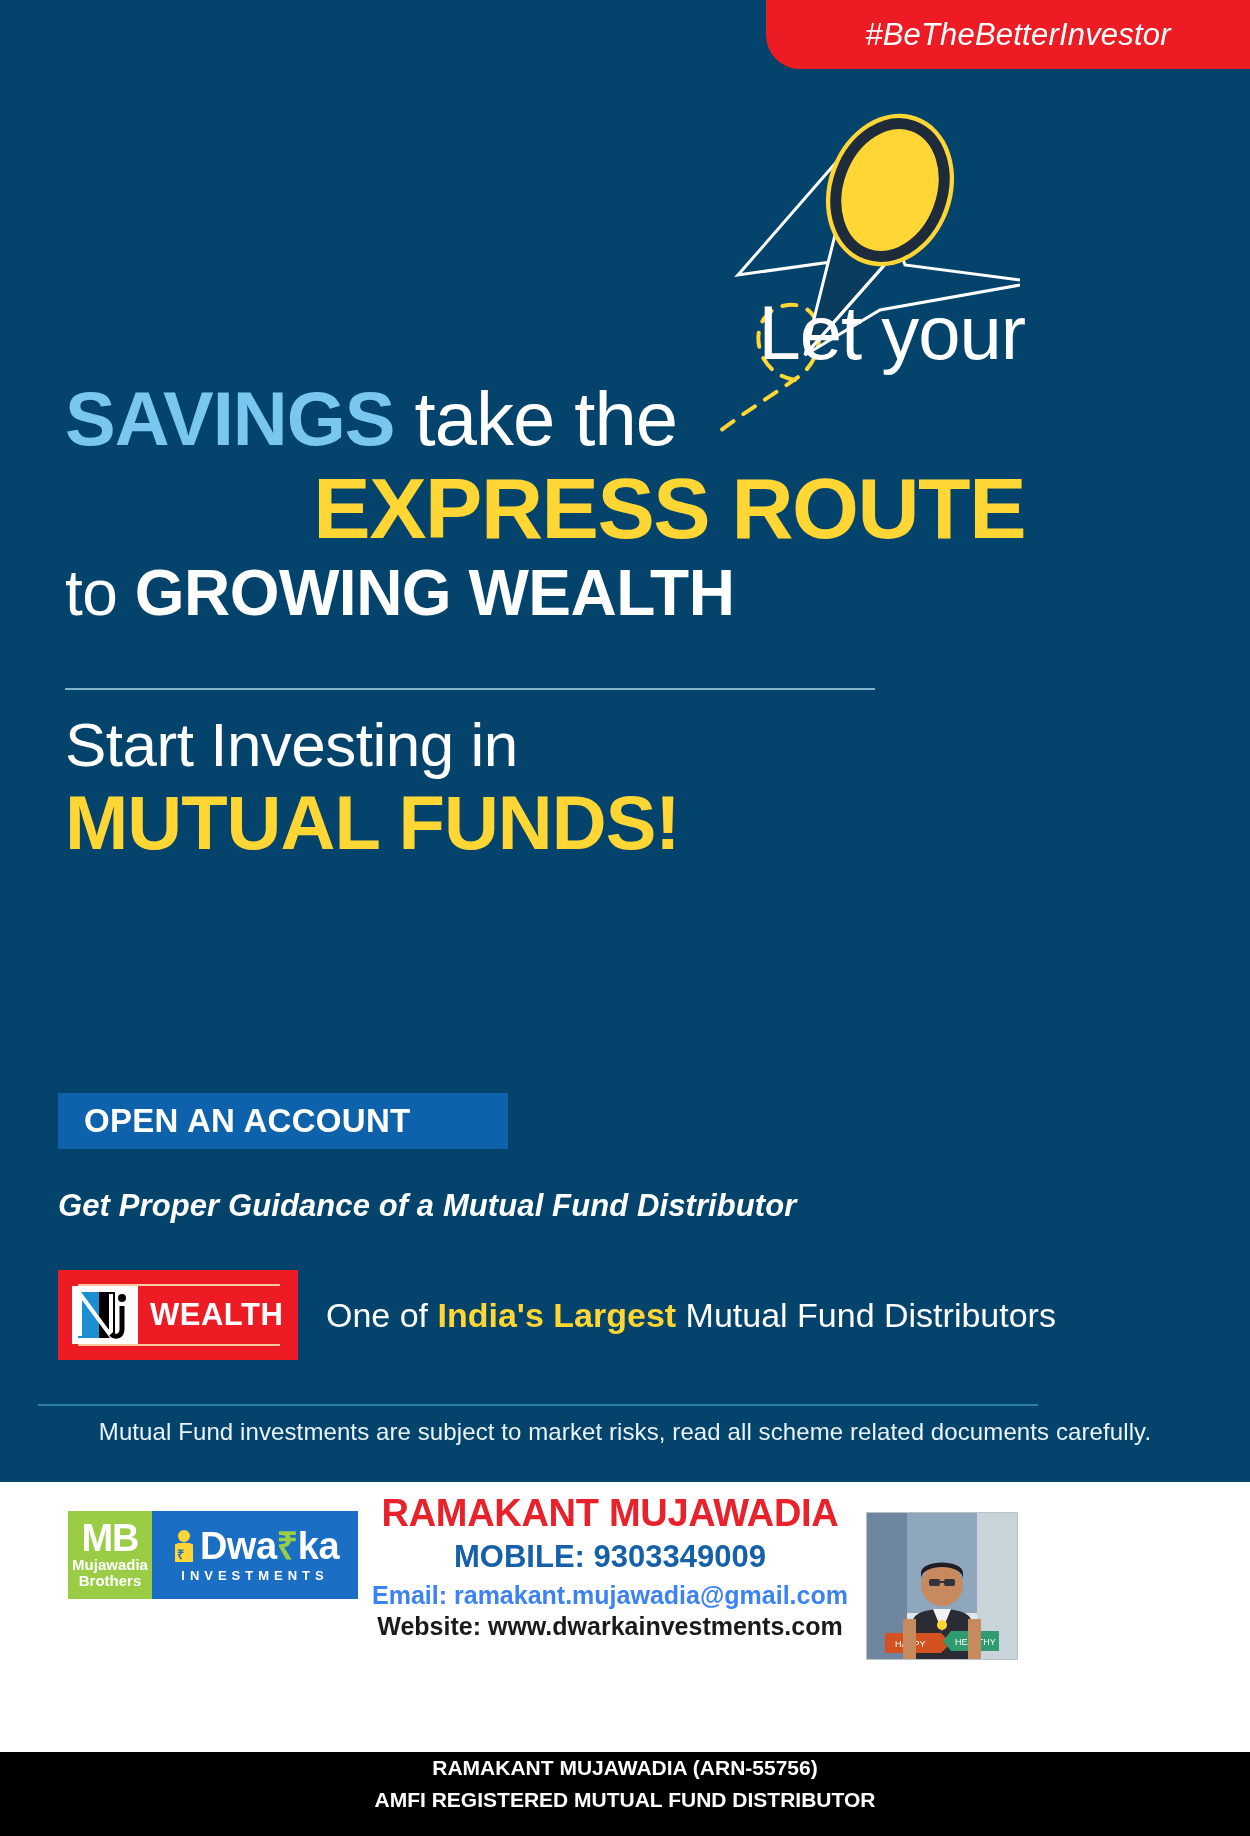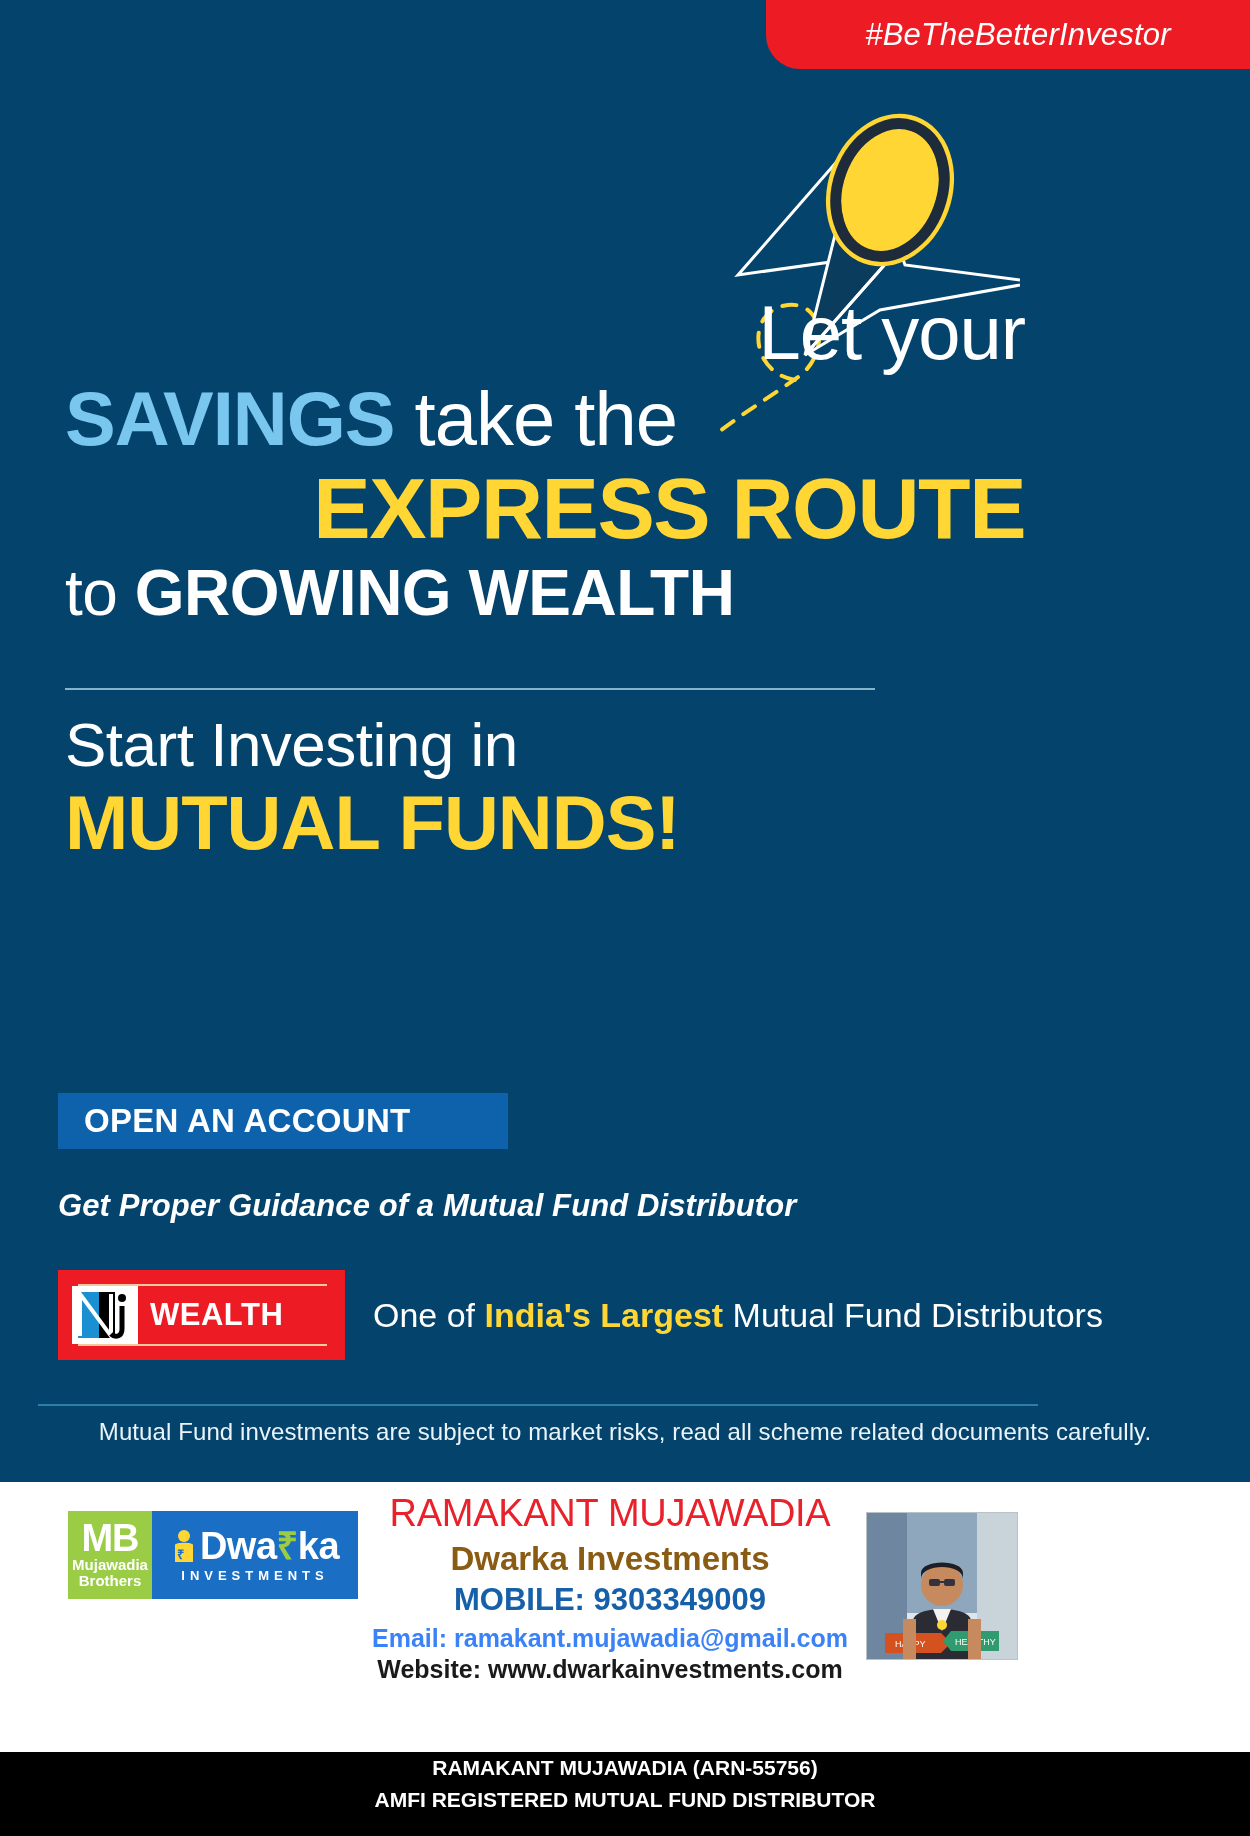--- a/index.html
+++ b/index.html
@@ -64,21 +64,21 @@
   }
   .cta-sub {
     position:absolute; left:58px; top:1188px;
     font-size:31px; font-style:italic; font-weight:700; color:#ffffff;
     letter-spacing:0.1px; white-space:nowrap;
   }
 
   
   .nj-row { position:absolute; left:58px; top:1270px; height:90px; display:flex; align-items:center; }
   .nj-logo {
-    width:287px; height:90px; background:#ed1c24;
+    width:240px; height:90px; background:#ed1c24;
     display:flex; align-items:center; gap:12px;
     padding:4px 14px; position:relative;
   }
   .nj-logo::before, .nj-logo::after {
     content:""; position:absolute; left:20px; right:18px; height:2px; background:#f7c9a0;
   }
   .nj-logo::before { top:14px; }
   .nj-logo::after { bottom:14px; }
   .nj-mark {
     width:66px; height:58px; border:3px solid #ffffff; background:#ffffff;
@@ -117,21 +117,21 @@
   .mb-sub { color:#ffffff; font-size:15px; font-weight:700; line-height:1.05; text-align:center; margin-top:3px; }
   .mb-right {
     flex:1; background:#1a6fc4; position:relative;
     display:flex; flex-direction:column; align-items:center; justify-content:center;
   }
   .mb-word { color:#ffffff; font-size:38px; font-weight:700; letter-spacing:-0.5px; line-height:1; display:flex; align-items:center; }
   .mb-word .rs { color:#9acd45; }
   .mb-inv { color:#ffffff; font-size:13px; font-weight:700; letter-spacing:5px; margin-top:3px; }
 
   .contact { position:absolute; left:330px; top:1492px; width:560px; text-align:center; }
-  .c-name { font-size:38px; font-weight:400; color:#e8212b; letter-spacing:-0.3px; }
+  .c-name { font-size:38px; font-weight:700; color:#e8212b; letter-spacing:-0.3px; }
   .c-firm { font-size:33px; font-weight:700; color:#8a5b12; margin-top:5px; }
   .c-mobile { font-size:31px; font-weight:700; color:#1560a8; margin-top:4px; }
   .c-email { font-size:25px; font-weight:700; color:#3b82f6; margin-top:6px; }
   .c-web   { font-size:25px; font-weight:700; color:#1a1a1a; margin-top:2px; }
 
   
   .photo {
     position:absolute; left:866px; top:1512px; width:152px; height:148px;
     background:#cfd6da; overflow:hidden; border:1px solid #b9c2c7;
   }
@@ -230,21 +230,20 @@
         <span>Dwa</span>
           <span class="rs">₹</span>
           <span>ka</span>
       </div>
       <div class="mb-inv">INVESTMENTS</div>
     </div>
   </div>
 
   <div class="contact">
     <div class="c-name">RAMAKANT MUJAWADIA</div>
-    <div class="c-firm">Dwarka Investments</div>
     <div class="c-mobile">MOBILE: 9303349009</div>
     <div class="c-email">Email: ramakant.mujawadia@gmail.com</div>
     <div class="c-web">Website: www.dwarkainvestments.com</div>
   </div>
 
   <div class="photo">
     <svg width="150" height="146" viewBox="0 0 150 146">
       <rect x="0" y="0" width="150" height="146" fill="#dfe5e8"></rect>
       <rect x="0" y="0" width="40" height="146" fill="#6f86a0"></rect>
       <rect x="40" y="0" width="70" height="100" fill="#8fa7bd"></rect>

